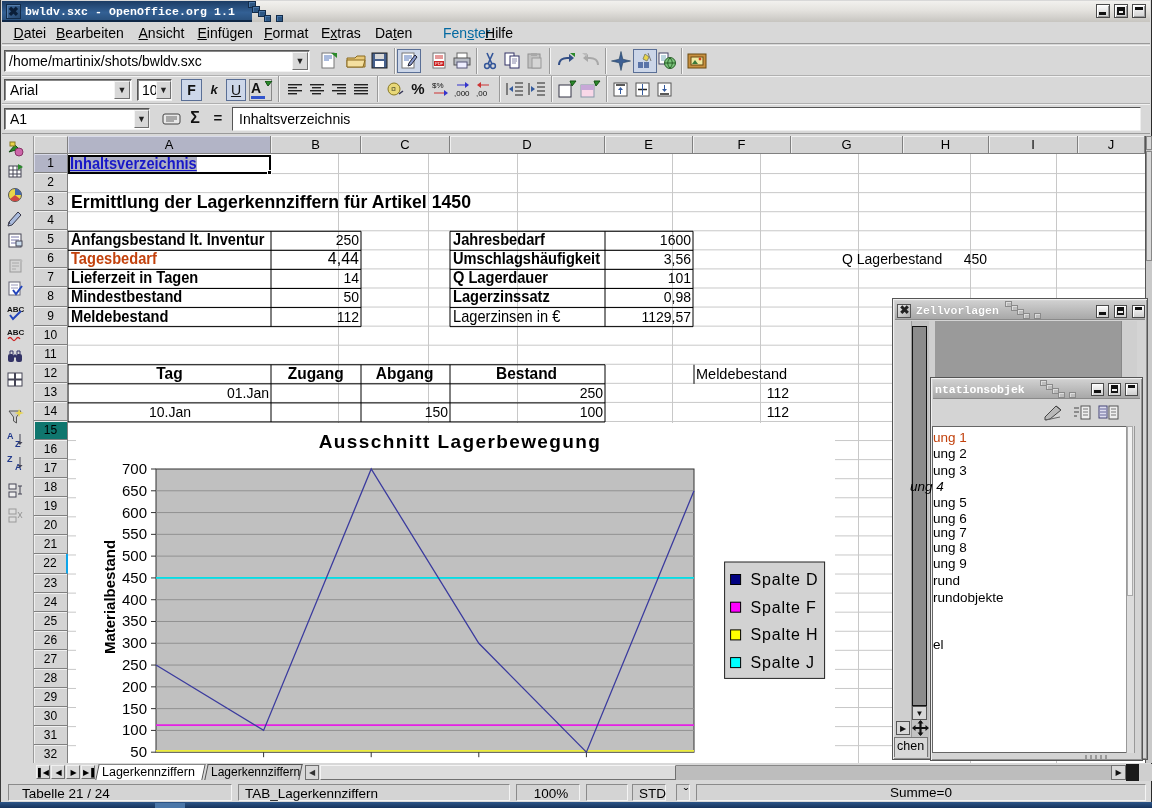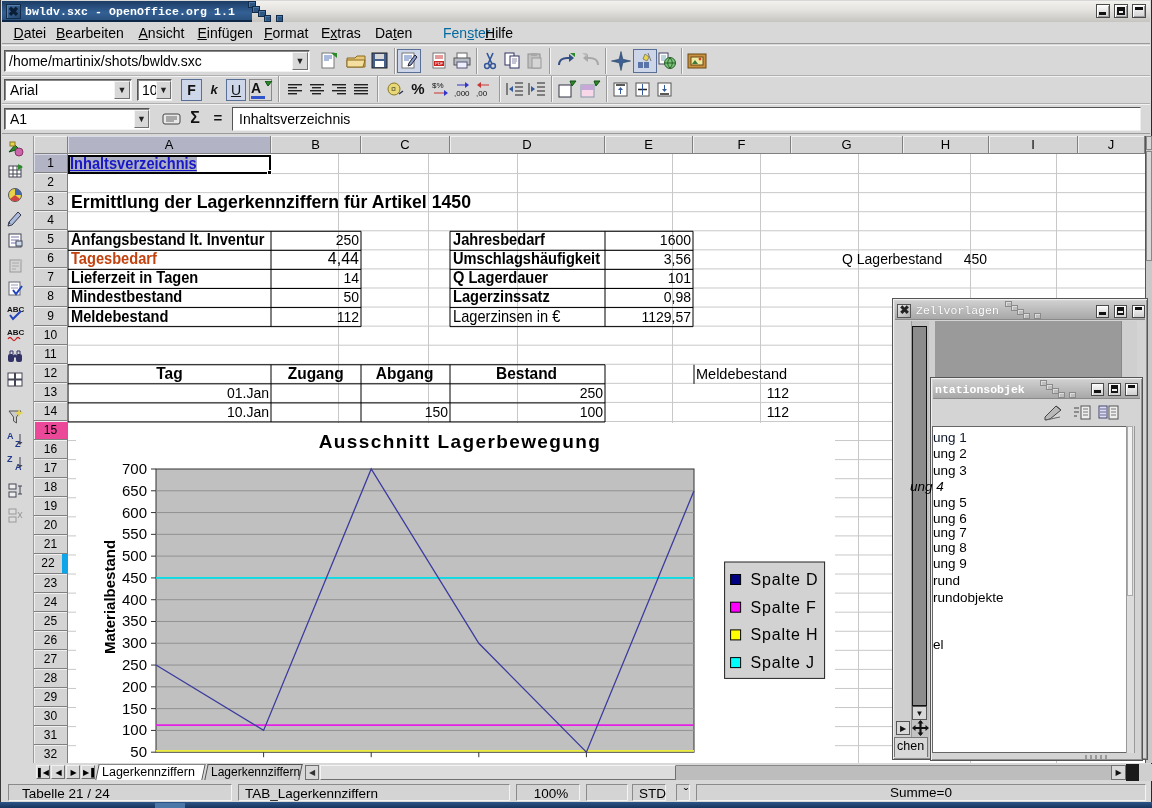--- a/index.html
+++ b/index.html
@@ -442,28 +442,28 @@
 <div class="" style="left:34px;top:230px;width:34px;height:19px;background:#d4d4d4;border-right:1px solid #808080;border-bottom:1px solid #808080;box-shadow:inset 1px 1px 0 #f0f0f0;font-size:12px;text-align:center;line-height:18px;color:#000;">5</div>
 <div class="" style="left:34px;top:249px;width:34px;height:19px;background:#d4d4d4;border-right:1px solid #808080;border-bottom:1px solid #808080;box-shadow:inset 1px 1px 0 #f0f0f0;font-size:12px;text-align:center;line-height:18px;color:#000;">6</div>
 <div class="" style="left:34px;top:268px;width:34px;height:19px;background:#d4d4d4;border-right:1px solid #808080;border-bottom:1px solid #808080;box-shadow:inset 1px 1px 0 #f0f0f0;font-size:12px;text-align:center;line-height:18px;color:#000;">7</div>
 <div class="" style="left:34px;top:287px;width:34px;height:20px;background:#d4d4d4;border-right:1px solid #808080;border-bottom:1px solid #808080;box-shadow:inset 1px 1px 0 #f0f0f0;font-size:12px;text-align:center;line-height:19px;color:#000;">8</div>
 <div class="" style="left:34px;top:307px;width:34px;height:19px;background:#d4d4d4;border-right:1px solid #808080;border-bottom:1px solid #808080;box-shadow:inset 1px 1px 0 #f0f0f0;font-size:12px;text-align:center;line-height:18px;color:#000;">9</div>
 <div class="" style="left:34px;top:326px;width:34px;height:19px;background:#d4d4d4;border-right:1px solid #808080;border-bottom:1px solid #808080;box-shadow:inset 1px 1px 0 #f0f0f0;font-size:12px;text-align:center;line-height:18px;color:#000;">10</div>
 <div class="" style="left:34px;top:345px;width:34px;height:19px;background:#d4d4d4;border-right:1px solid #808080;border-bottom:1px solid #808080;box-shadow:inset 1px 1px 0 #f0f0f0;font-size:12px;text-align:center;line-height:18px;color:#000;">11</div>
 <div class="" style="left:34px;top:364px;width:34px;height:19px;background:#d4d4d4;border-right:1px solid #808080;border-bottom:1px solid #808080;box-shadow:inset 1px 1px 0 #f0f0f0;font-size:12px;text-align:center;line-height:18px;color:#000;">12</div>
 <div class="" style="left:34px;top:383px;width:34px;height:19px;background:#d4d4d4;border-right:1px solid #808080;border-bottom:1px solid #808080;box-shadow:inset 1px 1px 0 #f0f0f0;font-size:12px;text-align:center;line-height:18px;color:#000;">13</div>
 <div class="" style="left:34px;top:402px;width:34px;height:19px;background:#d4d4d4;border-right:1px solid #808080;border-bottom:1px solid #808080;box-shadow:inset 1px 1px 0 #f0f0f0;font-size:12px;text-align:center;line-height:18px;color:#000;">14</div>
-<div class="" style="left:34px;top:421px;width:34px;height:19px;background:#ec4899;border-right:1px solid #808080;border-bottom:1px solid #808080;box-shadow:inset 1px 1px 0 #f0f0f0;font-size:12px;text-align:center;line-height:18px;color:#000;">15</div>
+<div class="" style="left:34px;top:421px;width:34px;height:19px;background:#0f766e;border-right:1px solid #808080;border-bottom:1px solid #808080;box-shadow:inset 1px 1px 0 #f0f0f0;font-size:12px;text-align:center;line-height:18px;color:#000;">15</div>
 <div class="" style="left:34px;top:440px;width:34px;height:19px;background:#d4d4d4;border-right:1px solid #808080;border-bottom:1px solid #808080;box-shadow:inset 1px 1px 0 #f0f0f0;font-size:12px;text-align:center;line-height:18px;color:#000;">16</div>
 <div class="" style="left:34px;top:459px;width:34px;height:19px;background:#d4d4d4;border-right:1px solid #808080;border-bottom:1px solid #808080;box-shadow:inset 1px 1px 0 #f0f0f0;font-size:12px;text-align:center;line-height:18px;color:#000;">17</div>
 <div class="" style="left:34px;top:478px;width:34px;height:19px;background:#d4d4d4;border-right:1px solid #808080;border-bottom:1px solid #808080;box-shadow:inset 1px 1px 0 #f0f0f0;font-size:12px;text-align:center;line-height:18px;color:#000;">18</div>
 <div class="" style="left:34px;top:497px;width:34px;height:19px;background:#d4d4d4;border-right:1px solid #808080;border-bottom:1px solid #808080;box-shadow:inset 1px 1px 0 #f0f0f0;font-size:12px;text-align:center;line-height:18px;color:#000;">19</div>
 <div class="" style="left:34px;top:516px;width:34px;height:19px;background:#d4d4d4;border-right:1px solid #808080;border-bottom:1px solid #808080;box-shadow:inset 1px 1px 0 #f0f0f0;font-size:12px;text-align:center;line-height:18px;color:#000;">20</div>
 <div class="" style="left:34px;top:535px;width:34px;height:19px;background:#d4d4d4;border-right:1px solid #808080;border-bottom:1px solid #808080;box-shadow:inset 1px 1px 0 #f0f0f0;font-size:12px;text-align:center;line-height:18px;color:#000;">21</div>
-<div class="" style="left:34px;top:554px;width:34px;height:20px;background:#d4d4d4;border-right:6px solid #0ea5e9;border-bottom:1px solid #808080;box-shadow:inset 1px 1px 0 #f0f0f0;font-size:12px;text-align:center;line-height:19px;color:#000;">22</div>
+<div class="" style="left:34px;top:554px;width:34px;height:20px;background:#d4d4d4;border-right:2px solid #0ea5e9;border-bottom:1px solid #808080;box-shadow:inset 1px 1px 0 #f0f0f0;font-size:12px;text-align:center;line-height:19px;color:#000;">22</div>
 <div class="" style="left:34px;top:574px;width:34px;height:19px;background:#d4d4d4;border-right:1px solid #808080;border-bottom:1px solid #808080;box-shadow:inset 1px 1px 0 #f0f0f0;font-size:12px;text-align:center;line-height:18px;color:#000;">23</div>
 <div class="" style="left:34px;top:593px;width:34px;height:19px;background:#d4d4d4;border-right:1px solid #808080;border-bottom:1px solid #808080;box-shadow:inset 1px 1px 0 #f0f0f0;font-size:12px;text-align:center;line-height:18px;color:#000;">24</div>
 <div class="" style="left:34px;top:612px;width:34px;height:19px;background:#d4d4d4;border-right:1px solid #808080;border-bottom:1px solid #808080;box-shadow:inset 1px 1px 0 #f0f0f0;font-size:12px;text-align:center;line-height:18px;color:#000;">25</div>
 <div class="" style="left:34px;top:631px;width:34px;height:19px;background:#d4d4d4;border-right:1px solid #808080;border-bottom:1px solid #808080;box-shadow:inset 1px 1px 0 #f0f0f0;font-size:12px;text-align:center;line-height:18px;color:#000;">26</div>
 <div class="" style="left:34px;top:650px;width:34px;height:19px;background:#d4d4d4;border-right:1px solid #808080;border-bottom:1px solid #808080;box-shadow:inset 1px 1px 0 #f0f0f0;font-size:12px;text-align:center;line-height:18px;color:#000;">27</div>
 <div class="" style="left:34px;top:669px;width:34px;height:19px;background:#d4d4d4;border-right:1px solid #808080;border-bottom:1px solid #808080;box-shadow:inset 1px 1px 0 #f0f0f0;font-size:12px;text-align:center;line-height:18px;color:#000;">28</div>
 <div class="" style="left:34px;top:688px;width:34px;height:19px;background:#d4d4d4;border-right:1px solid #808080;border-bottom:1px solid #808080;box-shadow:inset 1px 1px 0 #f0f0f0;font-size:12px;text-align:center;line-height:18px;color:#000;">29</div>
 <div class="" style="left:34px;top:707px;width:34px;height:19px;background:#d4d4d4;border-right:1px solid #808080;border-bottom:1px solid #808080;box-shadow:inset 1px 1px 0 #f0f0f0;font-size:12px;text-align:center;line-height:18px;color:#000;">30</div>
 <div class="" style="left:34px;top:726px;width:34px;height:19px;background:#d4d4d4;border-right:1px solid #808080;border-bottom:1px solid #808080;box-shadow:inset 1px 1px 0 #f0f0f0;font-size:12px;text-align:center;line-height:18px;color:#000;">31</div>
 <div class="" style="left:34px;top:745px;width:34px;height:19px;background:#d4d4d4;border-right:1px solid #808080;border-bottom:1px solid #808080;box-shadow:inset 1px 1px 0 #f0f0f0;font-size:12px;text-align:center;line-height:18px;color:#000;">32</div>
@@ -537,21 +537,21 @@
 <div class="t" style="left:794px;top:250px;width:105px;height:18px;font-size:14px;line-height:18px;color:#000;margin-left:48px;">Q Lagerbestand</div>
 <div class="t" style="left:906px;top:250px;width:81px;height:18px;font-size:14px;line-height:18px;color:#000;text-align:right;">450</div>
 <div class="t" style="left:71px;top:365px;width:196px;height:18px;font-size:17px;line-height:18px;color:#000;font-weight:bold;text-align:center;"><span style="display:inline-block;transform:scaleX(0.91);transform-origin:50% 50%;">Tag</span></div>
 <div class="t" style="left:274px;top:365px;width:83px;height:18px;font-size:17px;line-height:18px;color:#000;font-weight:bold;text-align:center;"><span style="display:inline-block;transform:scaleX(0.91);transform-origin:50% 50%;">Zugang</span></div>
 <div class="t" style="left:364px;top:365px;width:82px;height:18px;font-size:17px;line-height:18px;color:#000;font-weight:bold;text-align:center;"><span style="display:inline-block;transform:scaleX(0.91);transform-origin:50% 50%;">Abgang</span></div>
 <div class="t" style="left:453px;top:365px;width:148px;height:18px;font-size:17px;line-height:18px;color:#000;font-weight:bold;text-align:center;"><span style="display:inline-block;transform:scaleX(0.91);transform-origin:50% 50%;">Bestand</span></div>
 <div class="t" style="left:696px;top:365px;width:91px;height:18px;font-size:14.5px;line-height:18px;color:#000;text-align:center;">Meldebestand</div>
 <div class="t" style="left:71px;top:384px;width:198px;height:18px;font-size:14px;line-height:18px;color:#000;text-align:right;">01.Jan</div>
 <div class="t" style="left:453px;top:384px;width:150px;height:18px;font-size:14px;line-height:18px;color:#000;text-align:right;">250</div>
 <div class="t" style="left:696px;top:384px;width:93px;height:18px;font-size:14px;line-height:18px;color:#000;text-align:right;">112</div>
-<div class="t" style="left:71px;top:403px;width:198px;height:18px;font-size:14px;line-height:18px;color:#000;text-align:right;">10.Jan</div>
+<div class="t" style="left:71px;top:403px;width:198px;height:18px;font-size:14px;line-height:18px;color:#000;text-align:center;">10.Jan</div>
 <div class="t" style="left:364px;top:403px;width:84px;height:18px;font-size:14px;line-height:18px;color:#000;text-align:right;">150</div>
 <div class="t" style="left:453px;top:403px;width:150px;height:18px;font-size:14px;line-height:18px;color:#000;text-align:right;">100</div>
 <div class="t" style="left:696px;top:403px;width:93px;height:18px;font-size:14px;line-height:18px;color:#000;text-align:right;">112</div>
 <div class="icon" style="left:68px;top:154px;width:1077px;height:609px;">
     <svg width="1077" height="609" viewBox="0 0 1077 609">
       <line x1="0" y1="77.28" x2="293" y2="77.28" stroke="#000"></line>
       <line x1="382" y1="77.28" x2="625" y2="77.28" stroke="#000"></line>
       <line x1="0" y1="96.35" x2="293" y2="96.35" stroke="#000"></line>
       <line x1="382" y1="96.35" x2="625" y2="96.35" stroke="#000"></line>
       <line x1="0" y1="115.42000000000002" x2="293" y2="115.42000000000002" stroke="#000"></line>
@@ -681,21 +681,21 @@
 <div class="t" style="left:632px;top:784px;width:34px;height:17px;background:#d4d4d4;border-top:1px solid #8a8a8a;border-left:1px solid #8a8a8a;border-bottom:1px solid #f4f4f4;border-right:1px solid #f4f4f4;font-size:13.5px;line-height:17px;color:#000;text-align:center;padding-left:6px;">STD</div>
 <div class="t" style="left:676px;top:784px;width:14px;height:17px;background:#d4d4d4;border-top:1px solid #8a8a8a;border-left:1px solid #8a8a8a;border-bottom:1px solid #f4f4f4;border-right:1px solid #f4f4f4;font-size:13.5px;line-height:17px;color:#000;text-align:center;padding-left:6px;">ˇ</div>
 <div class="t" style="left:696px;top:784px;width:450px;height:17px;background:#d4d4d4;border-top:1px solid #8a8a8a;border-left:1px solid #8a8a8a;border-bottom:1px solid #f4f4f4;border-right:1px solid #f4f4f4;font-size:13.5px;line-height:17px;color:#000;padding-left:6px;"></div>
 <div class="" style="left:696px;top:784px;width:450px;height:17px;font-size:13.5px;line-height:17px;text-align:center;color:#000;">Summe=0</div>
 <div class="" style="left:0px;top:802px;width:1152px;height:6px;background:linear-gradient(#2c5588,#16335c);"></div>
 <div class="" style="left:155px;top:803px;width:30px;height:5px;background:#4a76a8;"></div>
 <div class="" style="left:892px;top:298px;width:256px;height:462px;background:#d4d4d4;border:1px solid #555;box-shadow:inset 1px 1px 0 #f0f0f0, inset -1px -1px 0 #909090;"></div>
 <div class="" style="left:895px;top:301px;width:250px;height:19px;background:linear-gradient(#cfcfcf,#a8a8a8);border-bottom:1px solid #8a8a8a;"></div>
 <div class="" style="left:897px;top:304px;width:14px;height:14px;background:linear-gradient(135deg,#e8e8e8,#b0b0b0);border:1px solid #555;"></div>
 <div class="" style="left:898px;top:303px;width:13px;height:15px;color:#222;font-weight:bold;font-size:12px;text-align:center;line-height:15px;">✖</div>
-<div class="t mono" style="left:916px;top:304px;width:140px;height:14px;color:#fff;font-size:11.5px;font-weight:normal;line-height:14px;text-shadow:0 0 1px #888;">Zellvorlagen</div>
+<div class="t mono" style="left:916px;top:304px;width:140px;height:14px;color:#fff;font-size:11.5px;font-weight:bold;line-height:14px;text-shadow:0 0 1px #888;">Zellvorlagen</div>
 <div class="" style="left:1005px;top:301px;width:7px;height:6px;background:#bdbdbd;border:1px solid #8a8a8a;box-shadow:inset 1px 1px 0 #ddd;"></div>
 <div class="" style="left:1011px;top:305px;width:7px;height:6px;background:#bdbdbd;border:1px solid #8a8a8a;box-shadow:inset 1px 1px 0 #ddd;"></div>
 <div class="" style="left:1017px;top:309px;width:7px;height:6px;background:#bdbdbd;border:1px solid #8a8a8a;box-shadow:inset 1px 1px 0 #ddd;"></div>
 <div class="" style="left:1023px;top:313px;width:7px;height:6px;background:#bdbdbd;border:1px solid #8a8a8a;box-shadow:inset 1px 1px 0 #ddd;"></div>
 <div class="" style="left:1034px;top:313px;width:7px;height:6px;background:#bdbdbd;border:1px solid #8a8a8a;box-shadow:inset 1px 1px 0 #ddd;"></div>
 <div class="" style="left:1096px;top:305px;width:13px;height:13px;background:linear-gradient(#fbfbfb,#cfcfcf);border:1px solid #4a4a4a;box-shadow:inset 1px 1px 0 #fff;"></div>
 <div class="" style="left:1099px;top:312px;width:7px;height:3px;background:#111;"></div>
 <div class="" style="left:1114px;top:305px;width:13px;height:13px;background:linear-gradient(#fbfbfb,#cfcfcf);border:1px solid #4a4a4a;box-shadow:inset 1px 1px 0 #fff;"></div>
 <div class="" style="left:1117px;top:307px;width:7px;height:8px;background:#111;"></div>
 <div class="" style="left:1118px;top:311px;width:5px;height:2px;background:#eee;"></div>
@@ -748,21 +748,21 @@
   </div>
 <div class="icon" style="left:1098px;top:403px;width:22px;height:18px;">
     <svg width="22" height="18" viewBox="0 0 22 18">
       <rect x="1" y="3" width="8" height="12" fill="#dde" stroke="#447"></rect>
       <path d="M2 6h6M2 9h6M2 12h6" stroke="#669"></path>
       <rect x="11" y="3" width="9" height="13" fill="#eee" stroke="#555"></rect>
       <path d="M13 6h5M13 9h5M13 12h5" stroke="#777"></path>
     </svg>
   </div>
 <div class="" style="left:932px;top:426px;width:194px;height:327px;background:#fff;border:1px solid #666;border-right:none;"></div>
-<div class="t" style="left:933px;top:430px;width:150px;height:15px;font-size:13.5px;line-height:15px;color:#0f172a;">ung 1</div>
+<div class="t" style="left:933px;top:430px;width:150px;height:15px;font-size:13.5px;line-height:15px;color:#c2410c;">ung 1</div>
 <div class="t" style="left:933px;top:446px;width:150px;height:15px;font-size:13.5px;line-height:15px;color:#000;">ung 2</div>
 <div class="t" style="left:933px;top:463px;width:150px;height:15px;font-size:13.5px;line-height:15px;color:#000;">ung 3</div>
 <div class="t" style="left:910px;top:479px;width:150px;height:15px;font-size:13.5px;line-height:15px;color:#000;font-style:italic;">ung 4</div>
 <div class="t" style="left:933px;top:495px;width:150px;height:15px;font-size:13.5px;line-height:15px;color:#000;">ung 5</div>
 <div class="t" style="left:933px;top:511px;width:150px;height:15px;font-size:13.5px;line-height:15px;color:#000;">ung 6</div>
 <div class="t" style="left:933px;top:525px;width:150px;height:15px;font-size:13.5px;line-height:15px;color:#000;">ung 7</div>
 <div class="t" style="left:933px;top:540px;width:150px;height:15px;font-size:13.5px;line-height:15px;color:#000;">ung 8</div>
 <div class="t" style="left:933px;top:556px;width:150px;height:15px;font-size:13.5px;line-height:15px;color:#000;">ung 9</div>
 <div class="t" style="left:933px;top:573px;width:150px;height:15px;font-size:13.5px;line-height:15px;color:#000;">rund</div>
 <div class="t" style="left:933px;top:590px;width:150px;height:15px;font-size:13.5px;line-height:15px;color:#000;">rundobjekte</div>

